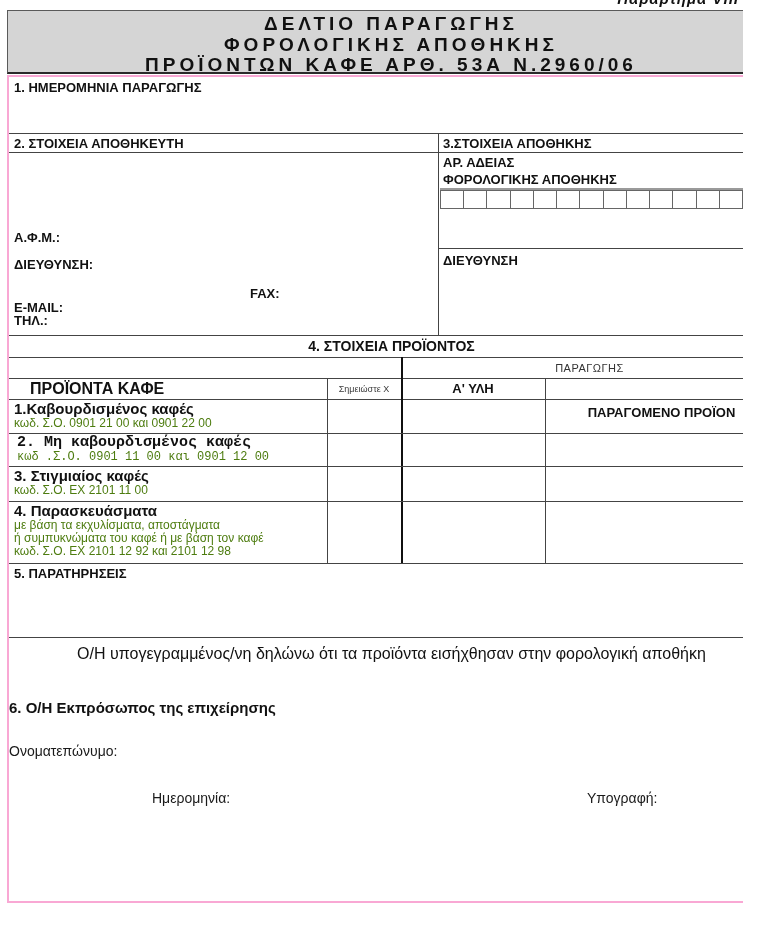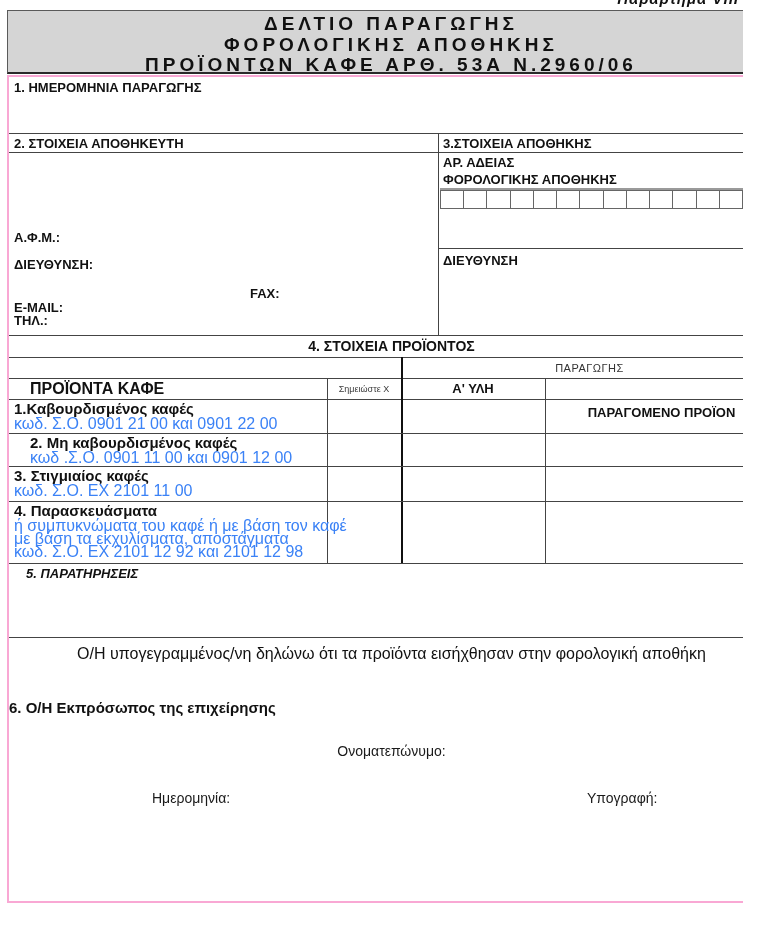--- a/index.html
+++ b/index.html
@@ -30,21 +30,21 @@
   .lbl-sm{position:absolute;font-size:12px;color:#222;white-space:nowrap;}
   .center{text-align:center;}
 
   .lic-row{position:absolute;left:431px;top:111px;width:303px;height:21px;display:flex;border-top:2px solid #9a9a9a;}
   .lic-cell{flex:1 1 auto;height:19px;border:1px solid #666;border-left:none;background:#fff;}
   .lic-cell:first-child{border-left:1px solid #666;}
 
   .field{position:absolute;background:transparent;}
 
   .prod-name{font-weight:bold;font-size:15px;line-height:16px;white-space:nowrap;}
-  .prod-sub{font-size:16px;line-height:13px;color:#3b82f6;font-weight:normal;white-space:nowrap;}
+  .prod-sub{font-size:12px;line-height:13px;color:#4d7c0f;font-weight:normal;white-space:nowrap;}
 
   .decl{position:absolute;left:0;width:100%;text-align:center;font-size:16px;}
   .s6h{position:absolute;left:0;width:100%;font-size:15px;font-weight:bold;}
   .sig-lbl{position:absolute;font-size:14px;color:#1a1a1a;white-space:nowrap;}
 </style>
 </head>
 <body>
 
 <div class="page">
 
@@ -116,60 +116,60 @@
     <div class="vl dark" style="left:392px;top:280px;height:206px;"></div>
     <div class="vl" style="left:318px;top:301px;height:185px;"></div>
     <div class="vl" style="left:536px;top:301px;height:185px;"></div>
 
     <div class="field" style="left:5px;top:324px;">
       <div class="prod-name">1.Καβουρδισμένος καφές</div>
       <div class="prod-sub">κωδ. Σ.Ο. 0901 21 00 και 0901 22 00</div>
     </div>
     <div class="hl" style="top:356px;"></div>
 
-    <div class="field" style="left:21px;top:358px;">
+    <div class="field" style="left:8px;top:358px;font-family:Liberation Mono, monospace;">
       <div class="prod-name">2. Μη καβουρδισμένος καφές</div>
       <div class="prod-sub">κωδ .Σ.Ο. 0901 11 00 και 0901 12 00</div>
     </div>
     <div class="hl" style="top:389px;"></div>
 
     <div class="field" style="left:5px;top:391px;">
       <div class="prod-name">3. Στιγμιαίος καφές</div>
       <div class="prod-sub">κωδ. Σ.Ο. ΕΧ 2101 11 00</div>
     </div>
     <div class="hl" style="top:424px;"></div>
 
     <div class="field" style="left:5px;top:426px;">
       <div class="prod-name">4. Παρασκευάσματα</div>
+      <div class="prod-sub">με βάση τα εκχυλίσματα, αποστάγματα</div>
       <div class="prod-sub">ή συμπυκνώματα του καφέ ή με βάση τον καφέ</div>
-      <div class="prod-sub">με βάση τα εκχυλίσματα, αποστάγματα</div>
       <div class="prod-sub">κωδ. Σ.Ο. ΕΧ 2101 12 92 και 2101 12 98</div>
     </div>
     <div class="hl" style="top:486px;"></div>
 
     <div class="field" style="left:319px;top:323px;width:72px;height:32px;"></div>
     <div class="field" style="left:395px;top:323px;width:140px;height:32px;"></div>
     <div class="field" style="left:537px;top:323px;width:230px;height:32px;"></div>
     <div class="field" style="left:319px;top:357px;width:72px;height:31px;"></div>
     <div class="field" style="left:395px;top:357px;width:140px;height:31px;"></div>
     <div class="field" style="left:537px;top:357px;width:230px;height:31px;"></div>
     <div class="field" style="left:319px;top:390px;width:72px;height:33px;"></div>
     <div class="field" style="left:395px;top:390px;width:140px;height:33px;"></div>
     <div class="field" style="left:537px;top:390px;width:230px;height:33px;"></div>
     <div class="field" style="left:319px;top:425px;width:72px;height:60px;"></div>
     <div class="field" style="left:395px;top:425px;width:140px;height:60px;"></div>
     <div class="field" style="left:537px;top:425px;width:230px;height:60px;"></div>
 
-    <div class="lbl" style="left:17px;top:489px;font-style:italic;">5. ΠΑΡΑΤΗΡΗΣΕΙΣ</div>
+    <div class="lbl" style="left:5px;top:489px;">5. ΠΑΡΑΤΗΡΗΣΕΙΣ</div>
     <div class="field" style="left:2px;top:506px;width:763px;height:52px;"></div>
     <div class="hl" style="top:560px;"></div>
 
     <div class="decl" style="top:568px;">Ο/Η υπογεγραμμένος/νη δηλώνω ότι τα προϊόντα εισήχθησαν στην φορολογική αποθήκη</div>
     <div class="s6h" style="top:622px;">6. Ο/Η Εκπρόσωπος της επιχείρησης</div>
-    <div class="sig-lbl" style="left:0;top:666px;width:100%;text-align:center;">Ονοματεπώνυμο:</div>
+    <div class="sig-lbl" style="left:0;top:666px;width:100%;">Ονοματεπώνυμο:</div>
     <div class="field" style="left:460px;top:663px;width:250px;height:20px;"></div>
     <div class="sig-lbl" style="left:143px;top:713px;">Ημερομηνία:</div>
     <div class="field" style="left:225px;top:710px;width:180px;height:22px;"></div>
     <div class="sig-lbl" style="left:578px;top:713px;">Υπογραφή:</div>
     <div class="field" style="left:650px;top:710px;width:115px;height:40px;"></div>
 
   </div>
 </div>
 
 </body></html>

